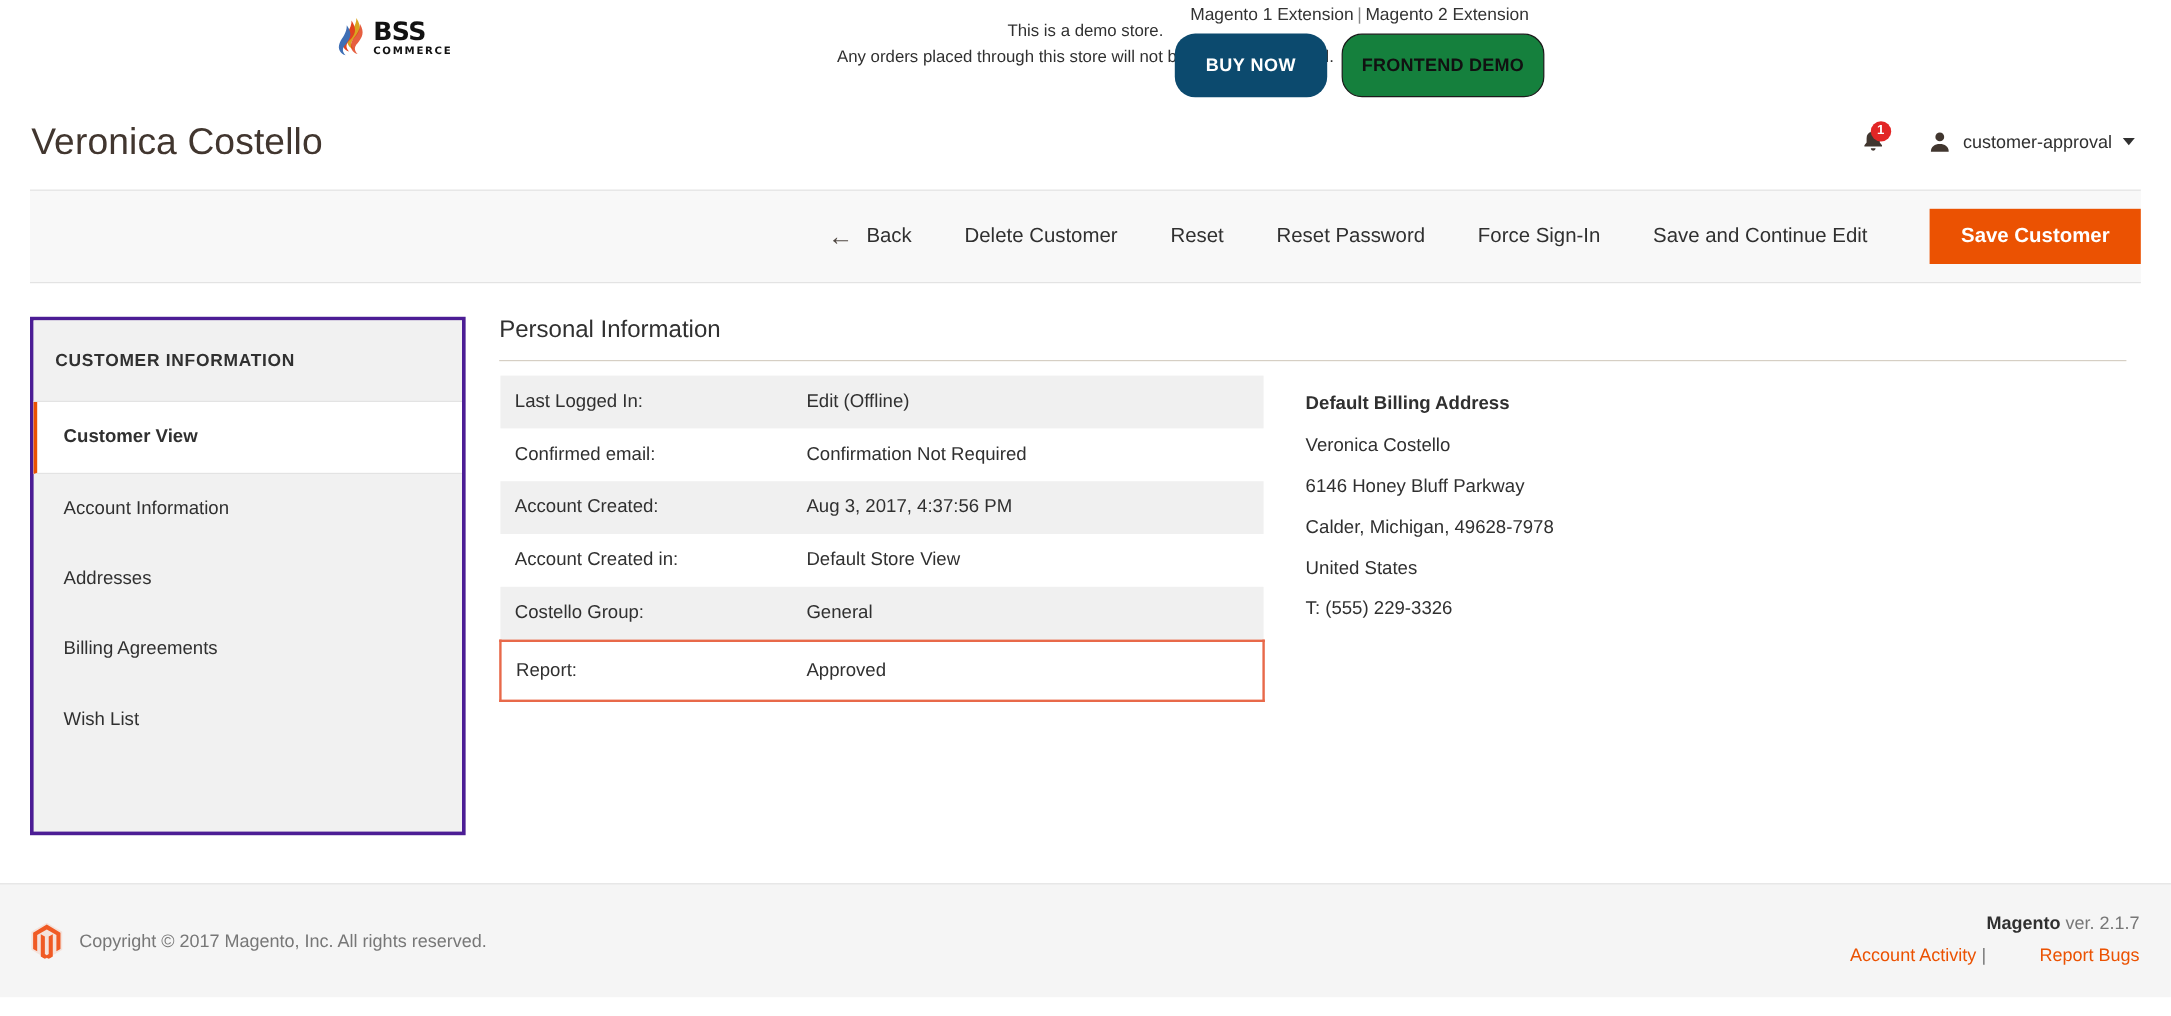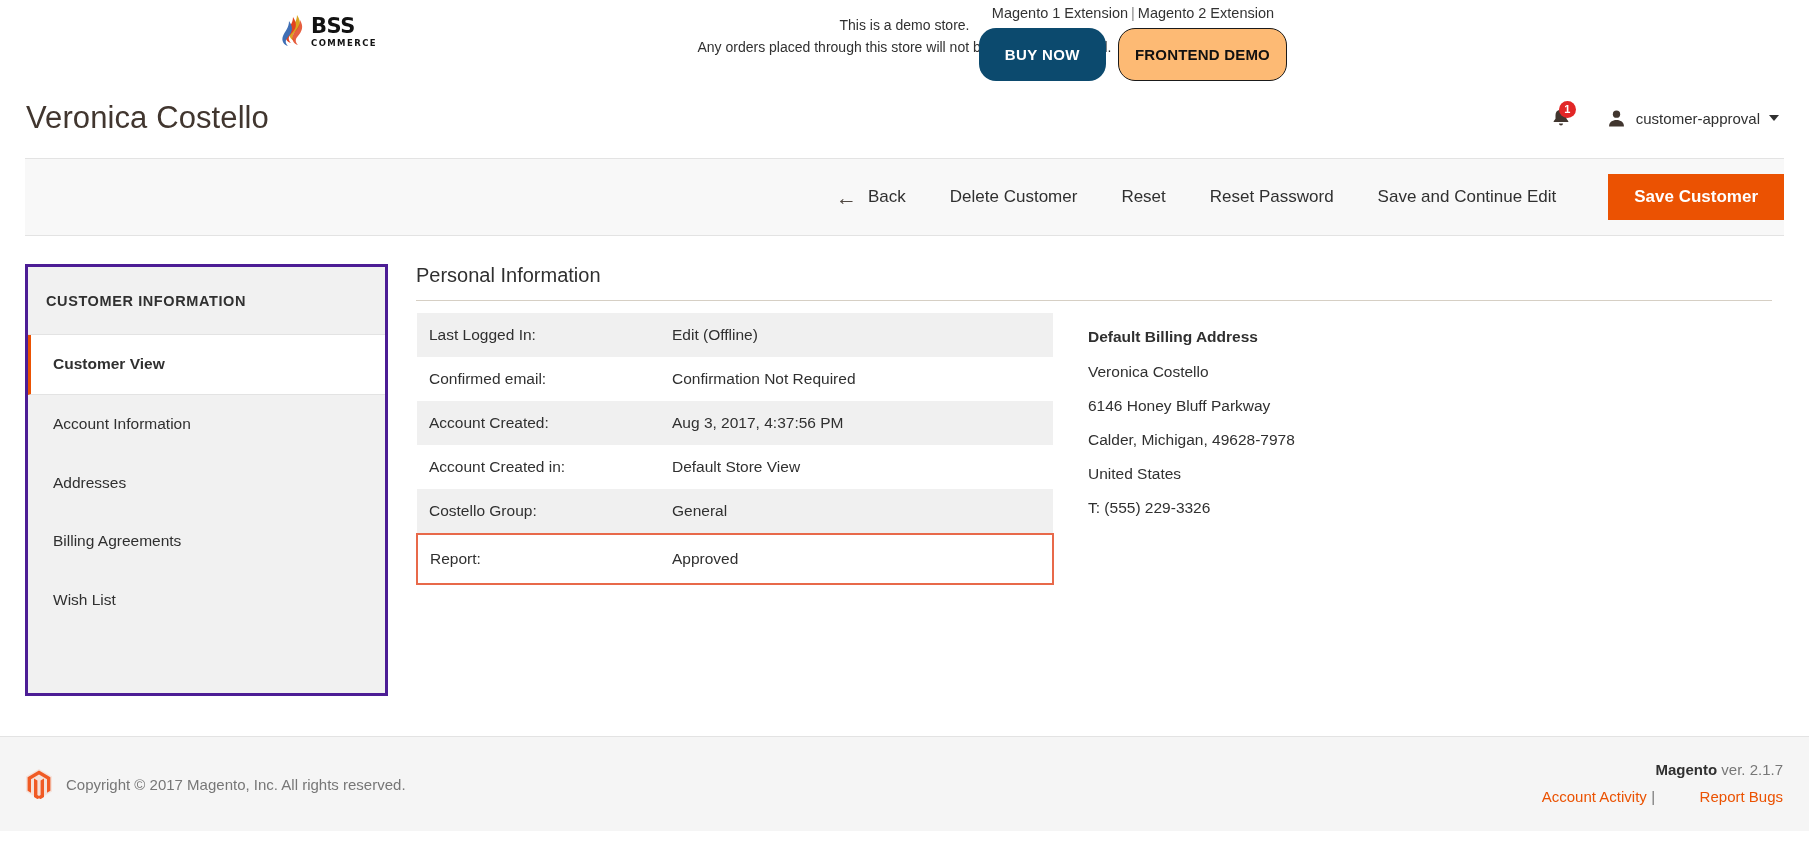--- a/index.html
+++ b/index.html
@@ -77,21 +77,21 @@
     border-radius: 17px;
     padding: 18px 26px;
     font-size: 15px;
     font-weight: bold;
     letter-spacing: 0.4px;
     cursor: pointer;
     font-family: "Liberation Sans", sans-serif;
     text-align: center;
   }
   .btn-demo {
-    background: #fdba74;
+    background: #15803d;
     color: #111;
     border: 1.6px solid #1a1a1a;
     border-radius: 17px;
     padding: 6px 16px;
     font-size: 15px;
     font-weight: bold;
     letter-spacing: 0.2px;
     cursor: pointer;
     font-family: "Liberation Sans", sans-serif;
   }
@@ -364,20 +364,21 @@
 </div>
 
 <div class="toolbar">
   <button class="tbtn">
     <span class="back-arrow">←</span>
     <span>Back</span>
   </button>
   <button class="tbtn">Delete Customer</button>
   <button class="tbtn">Reset</button>
   <button class="tbtn">Reset Password</button>
+  <button class="tbtn">Force Sign-In</button>
   <button class="tbtn">Save and Continue Edit</button>
   <button class="tbtn-primary">Save Customer</button>
 </div>
 
 <div class="page-body">
 
   <div class="sidebar">
     <div class="sidebar-title">CUSTOMER INFORMATION</div>
     <div class="sb-item active">Customer View</div>
     <div class="sb-item">Account Information</div>

